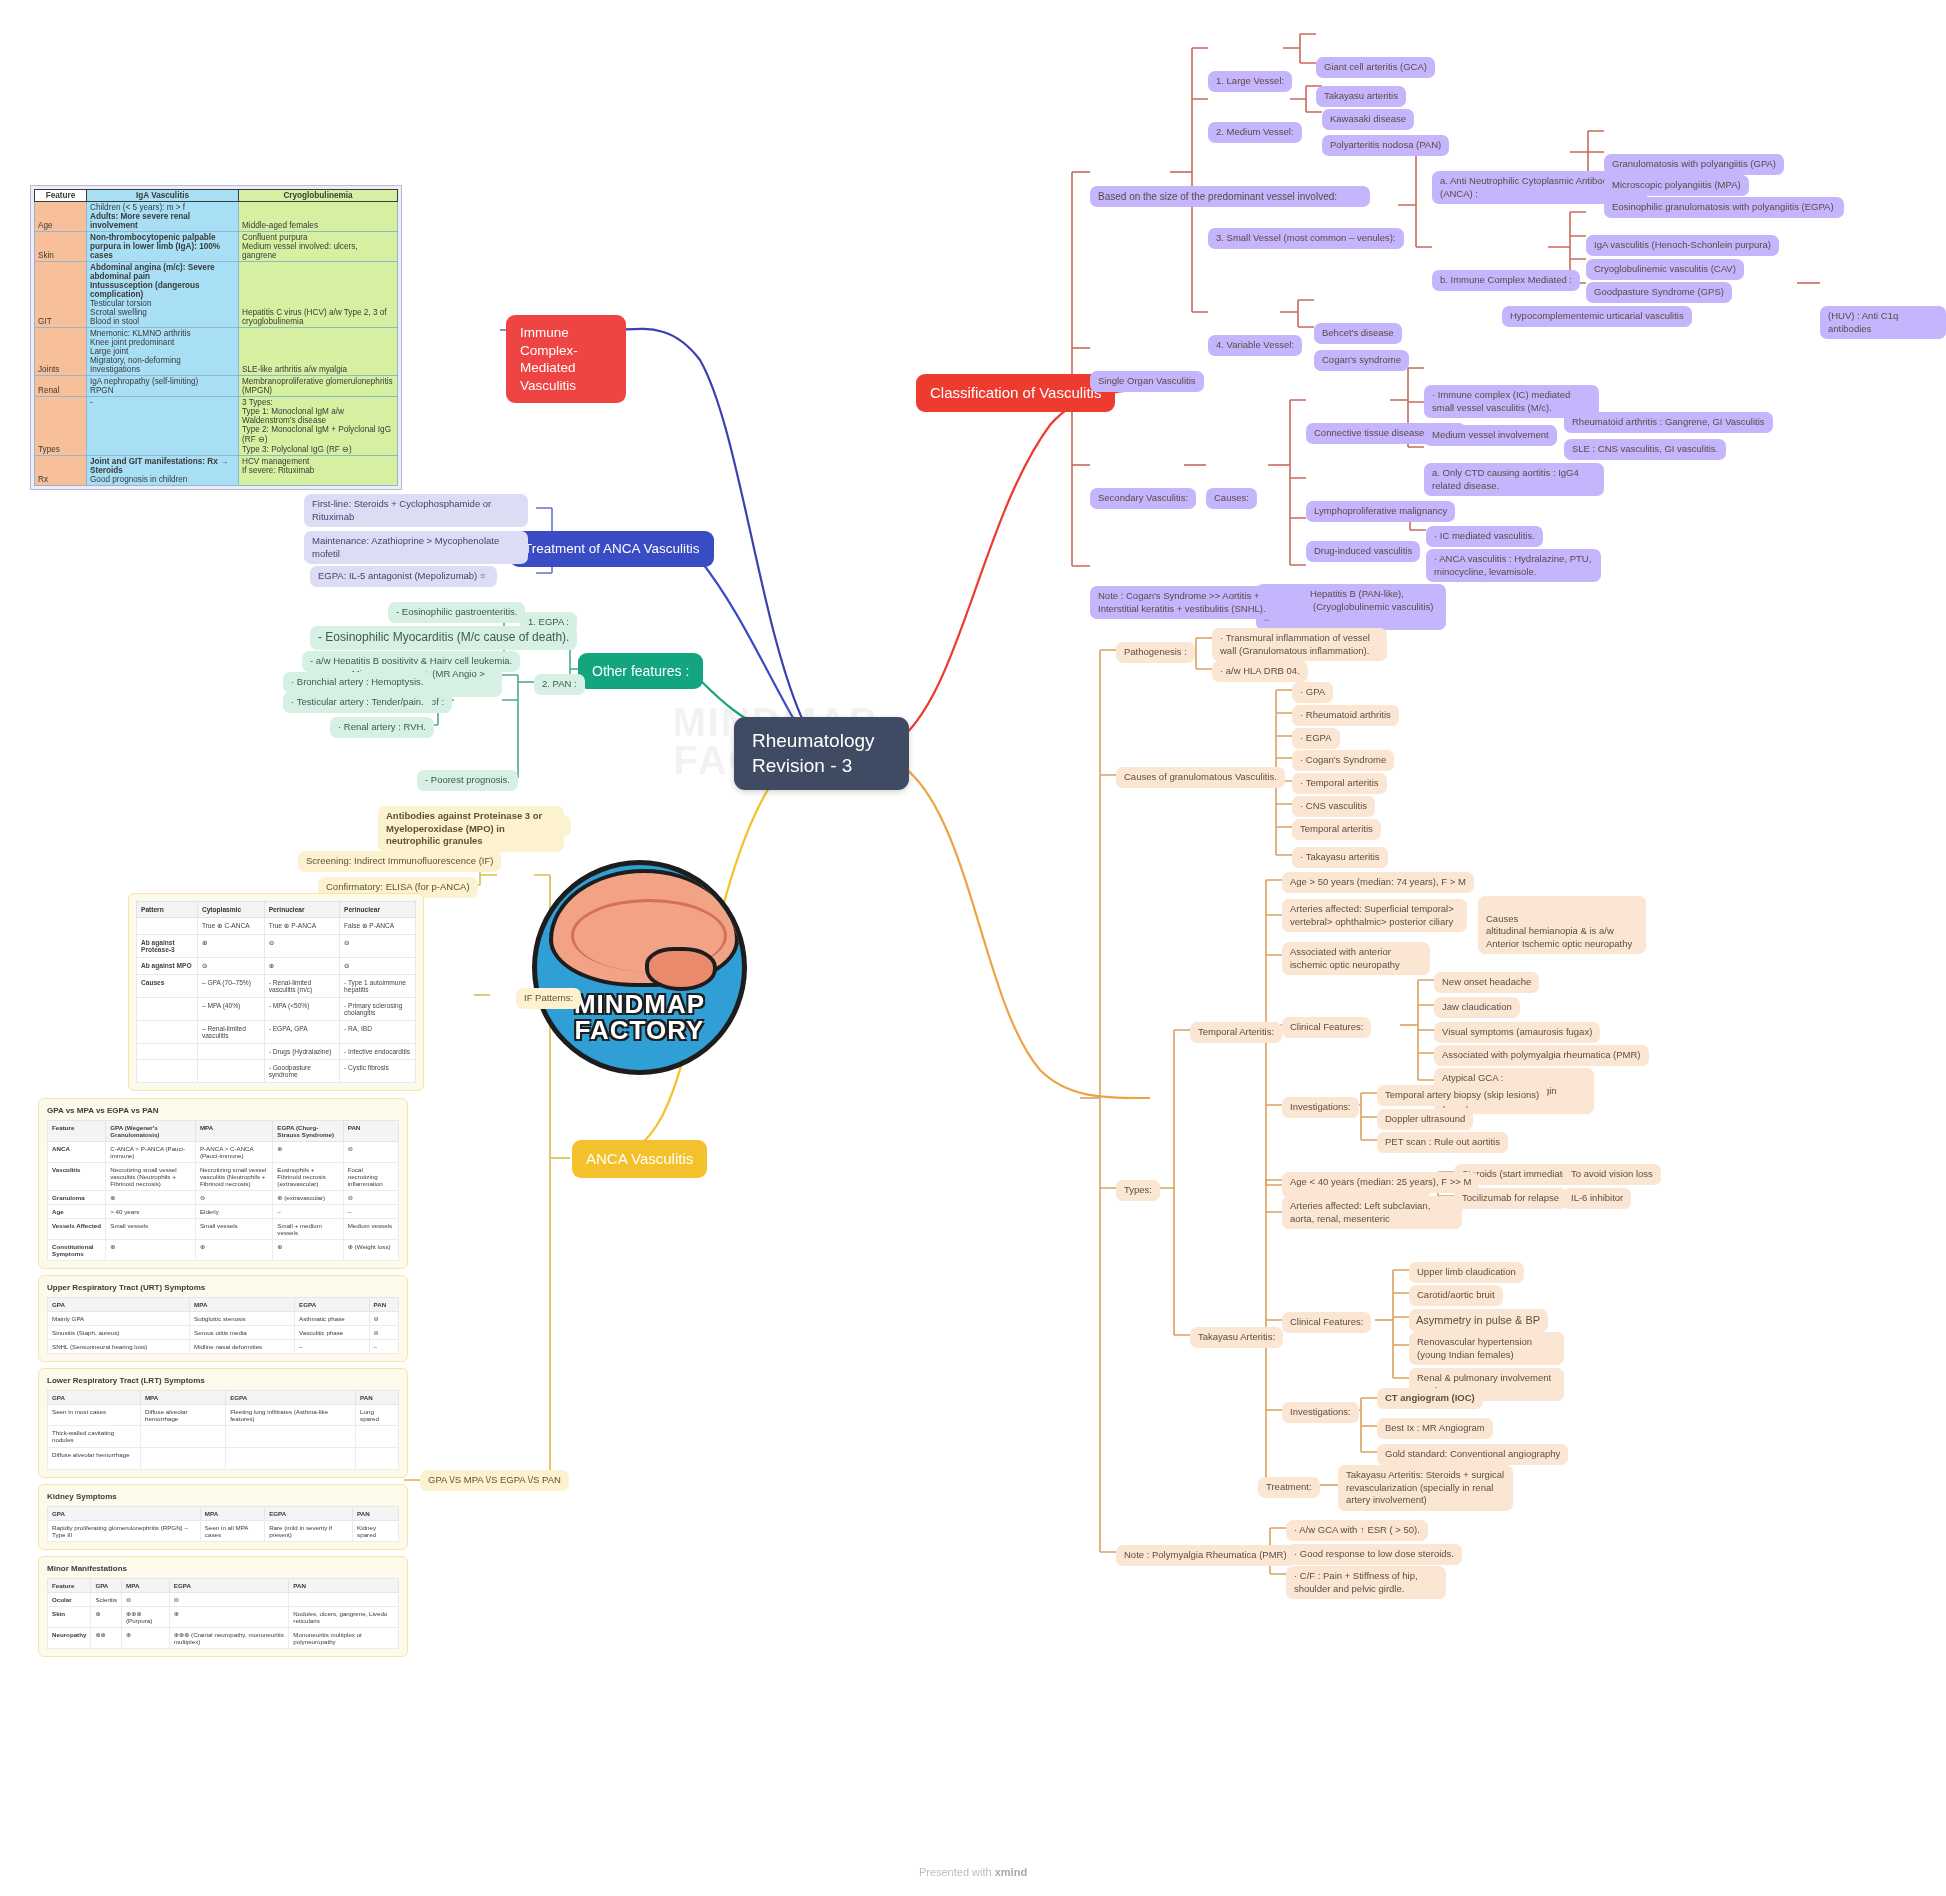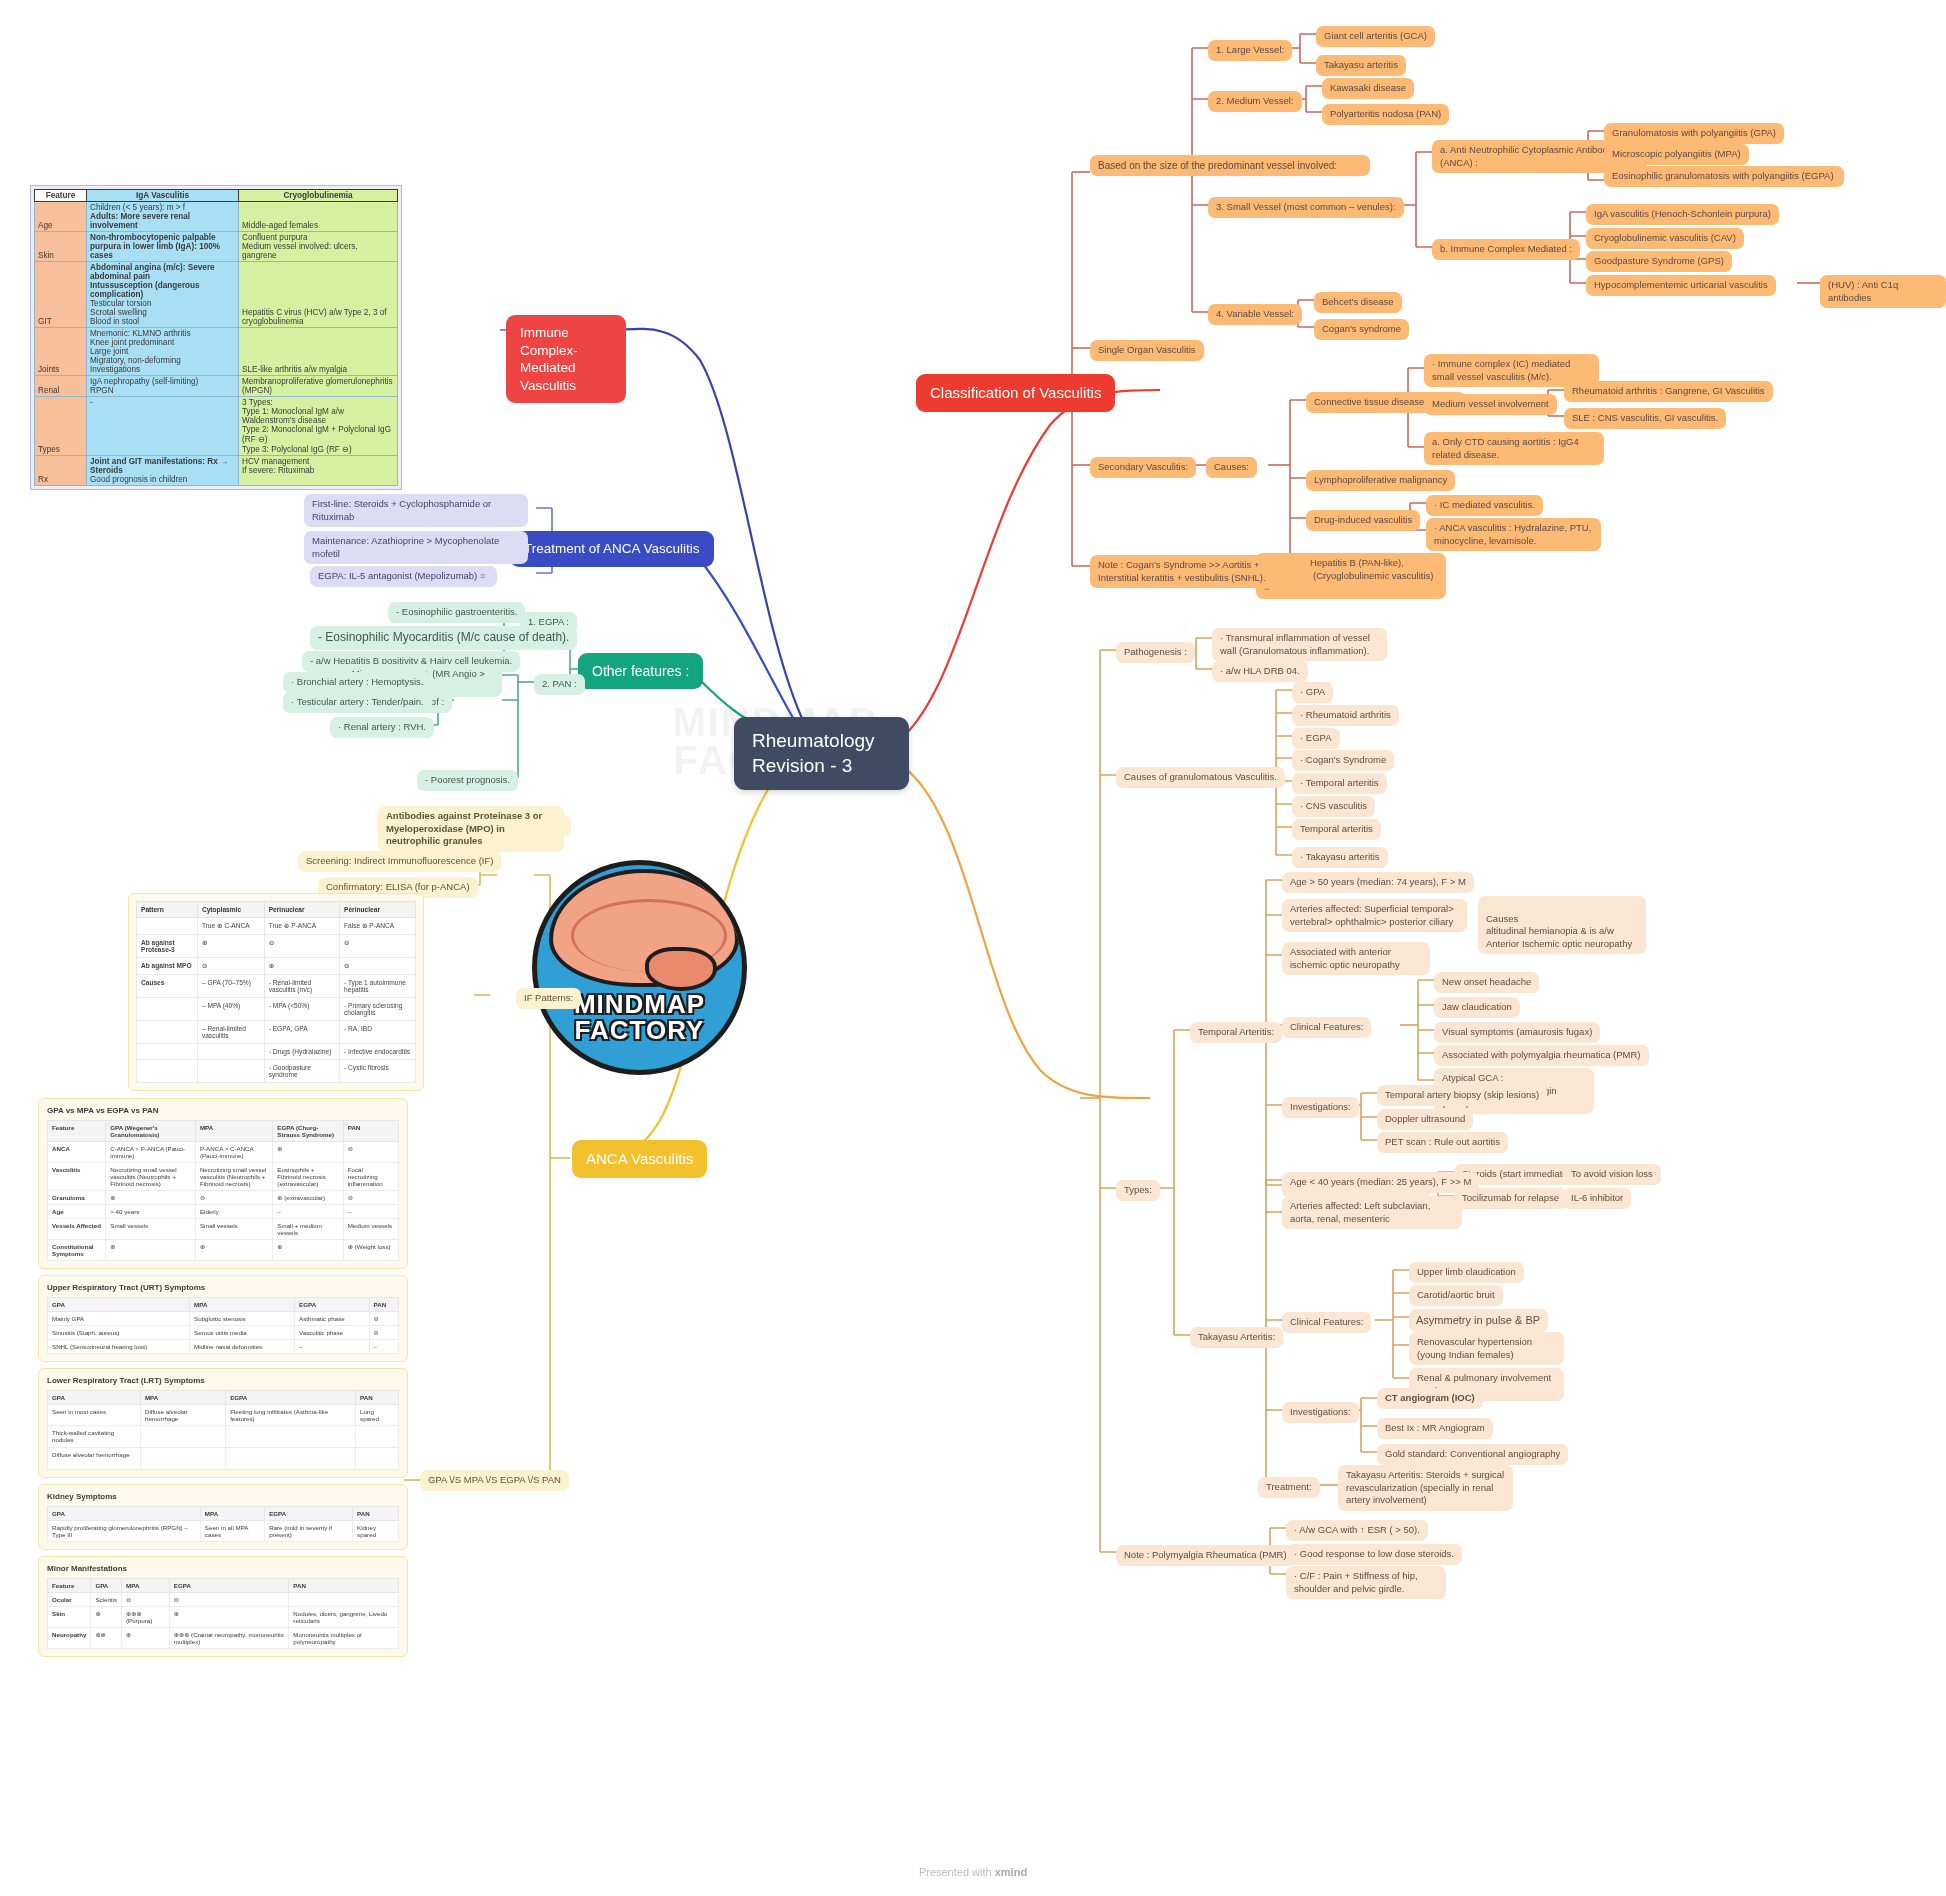--- a/index.html
+++ b/index.html
@@ -8,21 +8,21 @@
     width:1946px; height:1896px; position:relative;
     background:#ffffff;
     font-family:"Liberation Sans", sans-serif;
     color:#3a3a3a; overflow:hidden;
   }
   .canvas { position:absolute; inset:0; }
   svg.links { position:absolute; left:0; top:0; width:1946px; height:1896px; pointer-events:none; }
 
   
   .node { position:absolute; border-radius:7px; padding:4px 8px; line-height:1.32; }
-  .n-red   { background:#fdba74; color:#5d4a46; }
+  .n-red   { background:#c4b5fd; color:#5d4a46;margin-top:31px; }
   .n-orange{ background:#fbe5d3; color:#5d4f42; }
   .n-green { background:#d6f0e4; color:#3f5a51; }
   .n-yellow{ background:#fcf2cf; color:#5b5334; }
   .n-purple{ background:#dcdcf5; color:#44446b; }
 
   .root {
     position:absolute; background:#3f4b63; color:#fff; border-radius:11px;
     padding:12px 18px; font-size:19px; line-height:1.3; 
     box-shadow:0 2px 6px rgba(0,0,0,.18);
     margin-left:18px;
@@ -262,21 +262,21 @@
     <span>Eosinophilic granulomatosis with polyangiitis (EGPA)</span></div>
 
   <div class="node n-red" style="left:1432px; top:239px; font-size:9.5px;">
     <span>b. Immune Complex Mediated :</span></div>
   <div class="node n-red" style="left:1586px; top:204px; font-size:9.5px;">
     <span>IgA vasculitis (Henoch-Schonlein purpura)</span></div>
   <div class="node n-red" style="left:1586px; top:228px; font-size:9.5px;">
     <span>Cryoglobulinemic vasculitis (CAV)</span></div>
   <div class="node n-red" style="left:1586px; top:251px; font-size:9.5px;">
     <span>Goodpasture Syndrome (GPS)</span></div>
-  <div class="node n-red" style="left:1586px; top:275px; font-size:9.5px;">
+  <div class="node n-red" style="left:1502px; top:275px; font-size:9.5px;">
     <span>Hypocomplementemic urticarial vasculitis</span></div>
   <div class="node n-red" style="left:1820px; top:275px; font-size:9.5px;">
     <span>(HUV) : Anti C1q antibodies</span></div>
 
   <div class="node n-red" style="left:1208px; top:304px; font-size:9.5px;">
     <span>4. Variable Vessel:</span></div>
   <div class="node n-red" style="left:1314px; top:292px; font-size:9.5px;">
     <span>Behcet's disease</span></div>
   <div class="node n-red" style="left:1314px; top:319px; font-size:9.5px;">
     <span>Cogan's syndrome</span></div>

